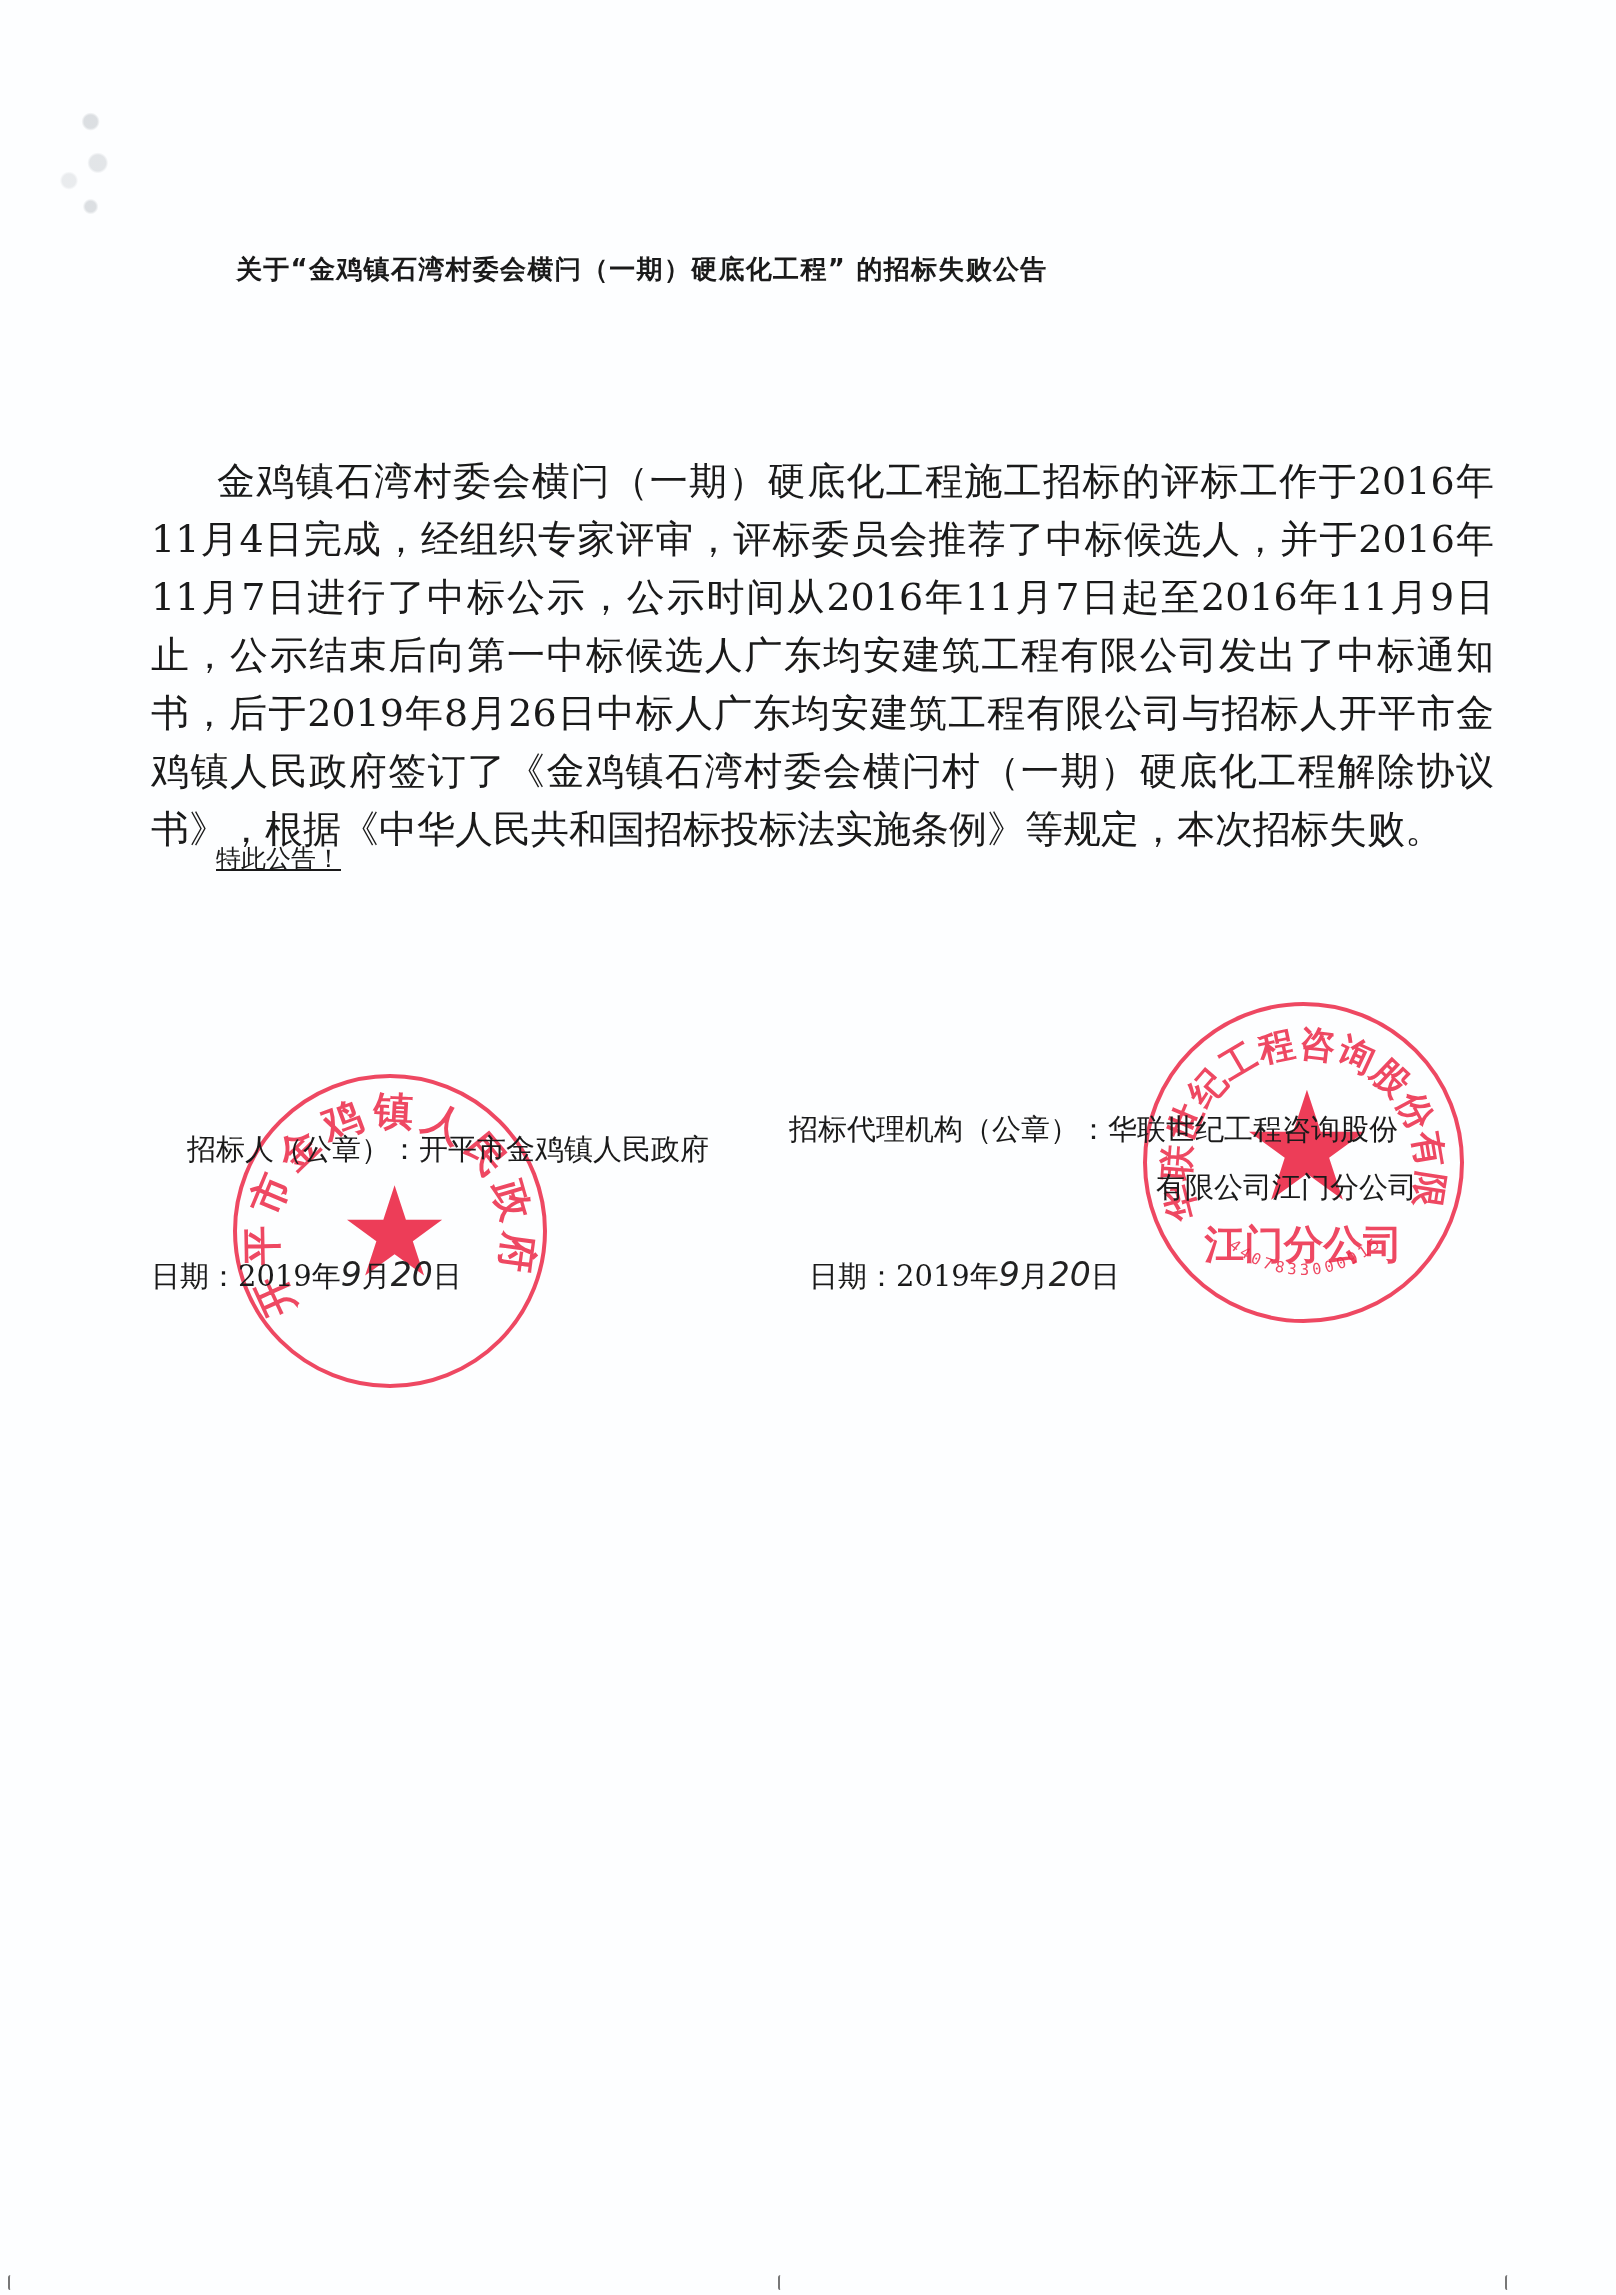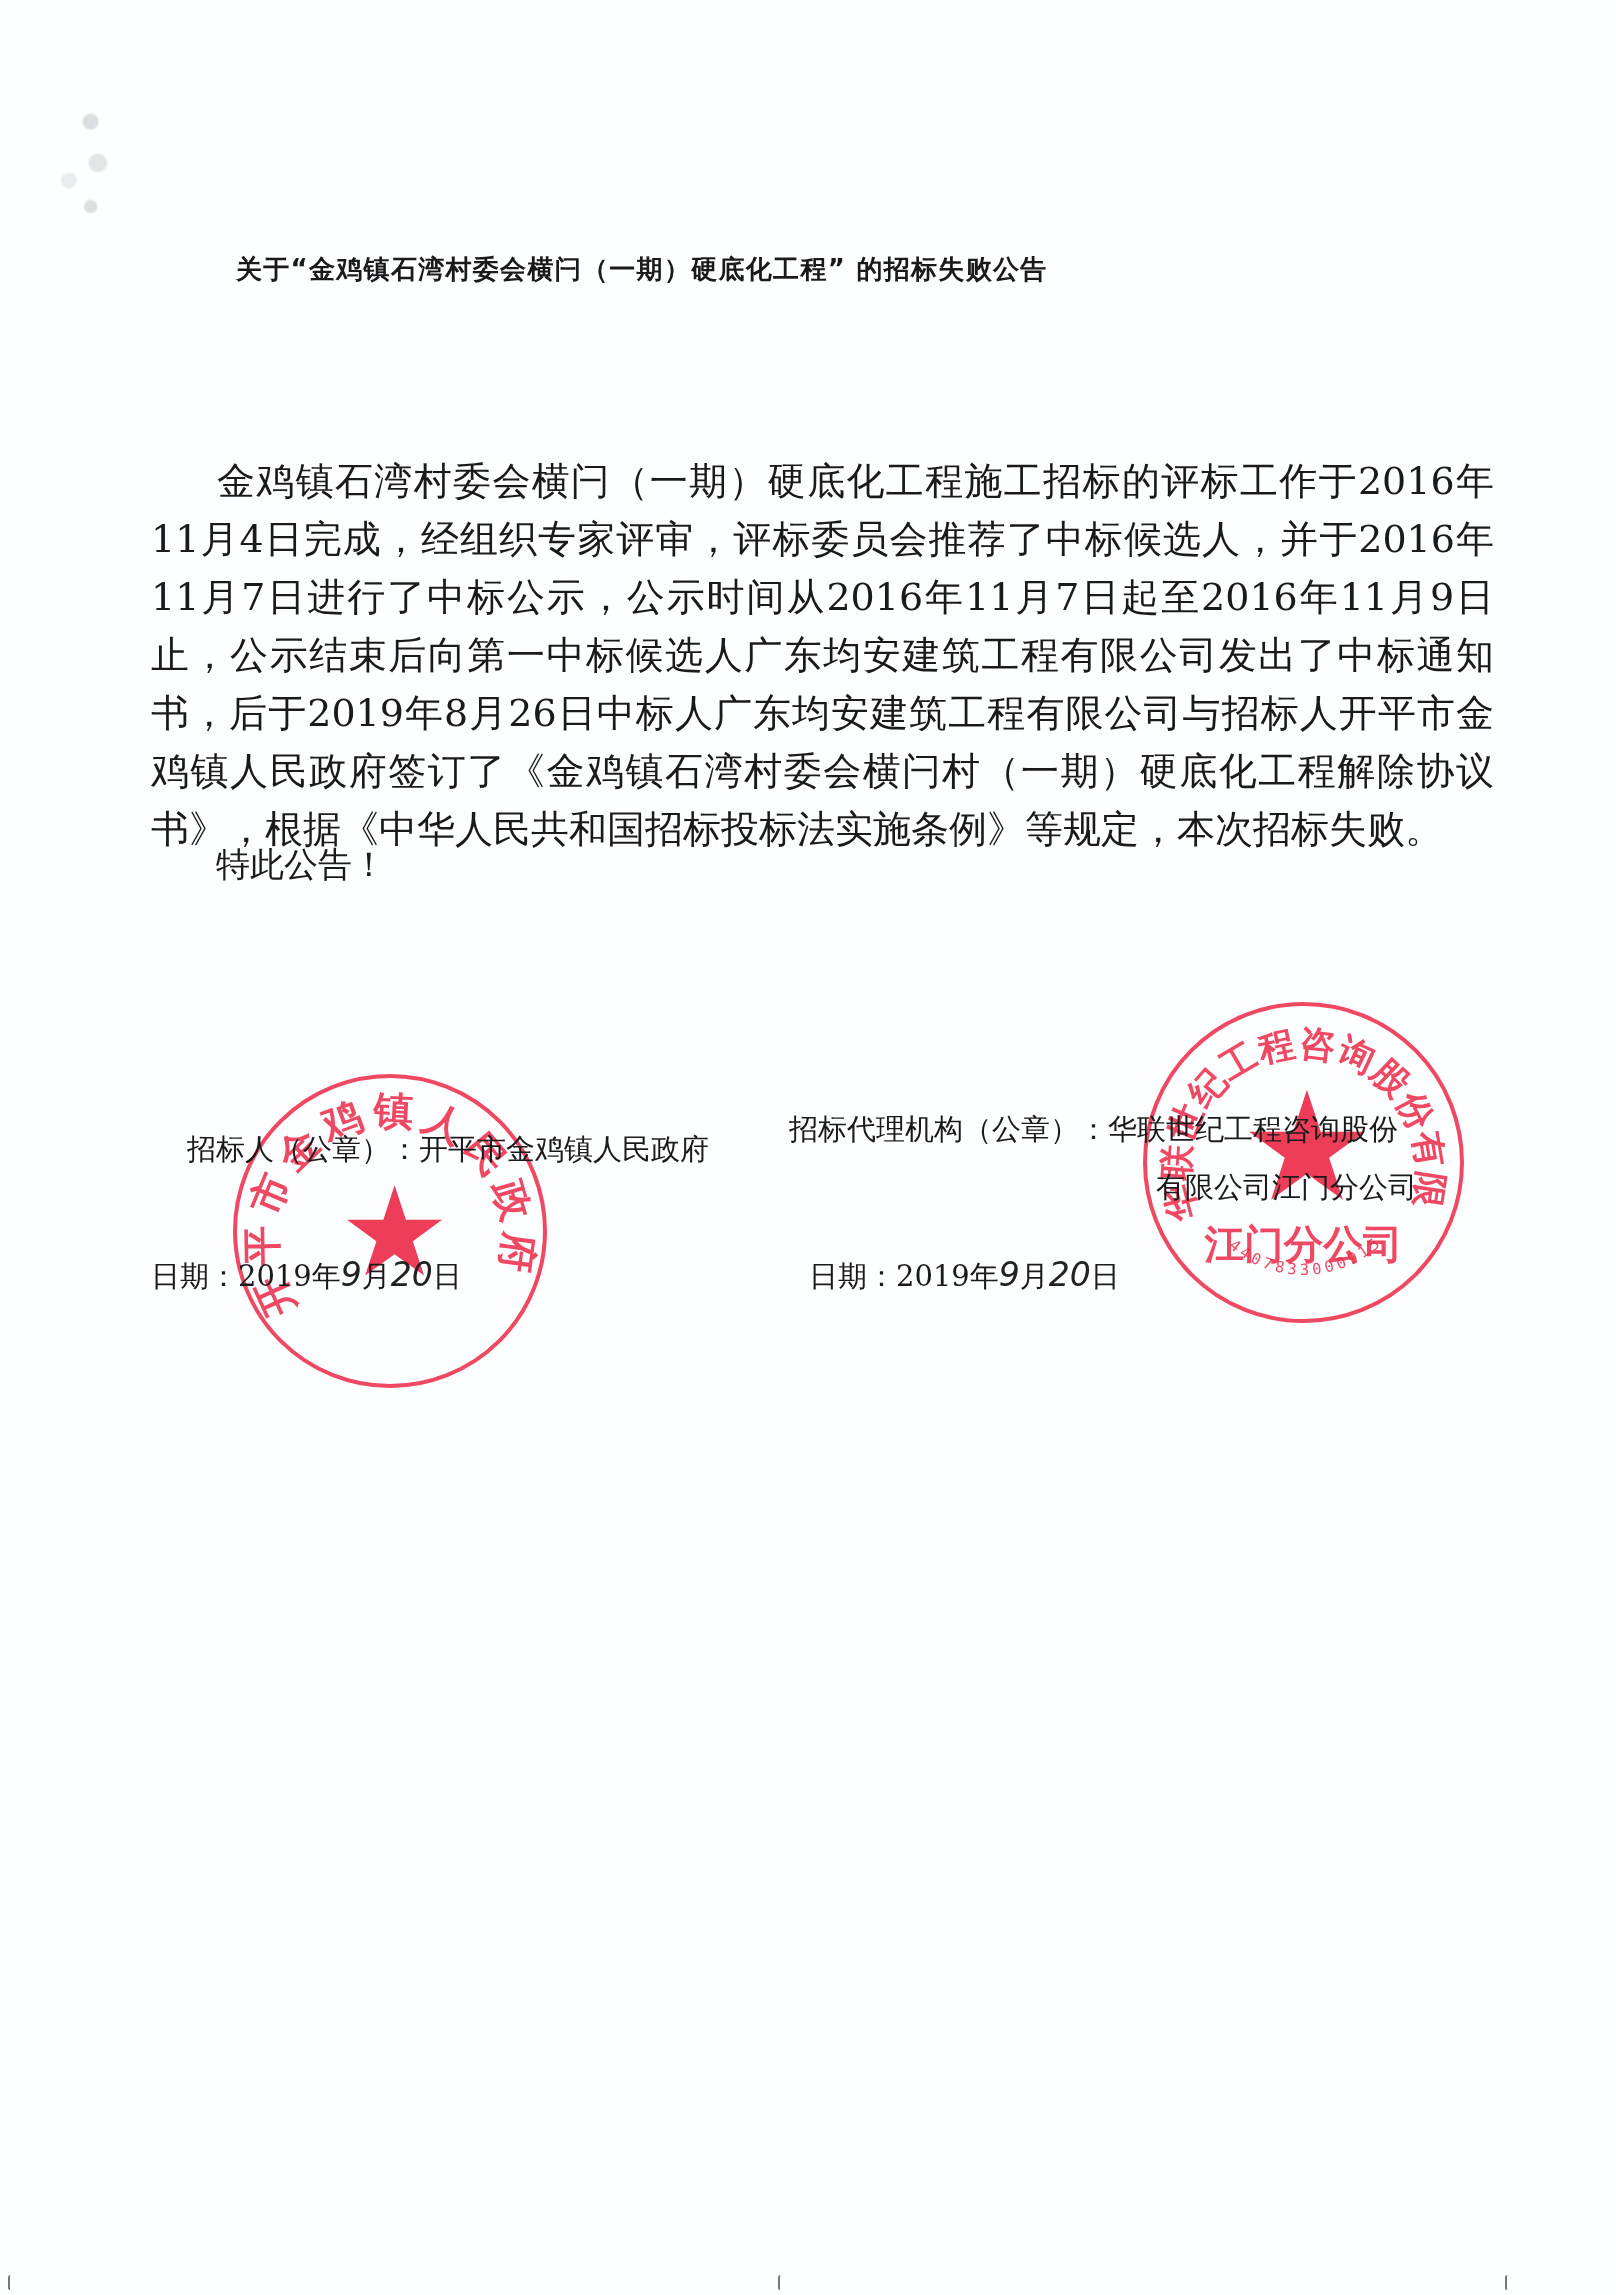--- a/index.html
+++ b/index.html
@@ -23,21 +23,22 @@
     font-family: "DejaVu Sans", "Liberation Sans", sans-serif;
     font-size: 26px; font-weight: bold; letter-spacing: 1.3px; white-space: nowrap;
   }
   .body-text {
     position: absolute; left: 151px; top: 452px; width: 1343px;
     font-size: 38px; line-height: 58px;
     text-indent: 66px; text-align: justify;
   }
   .closing {
     position: absolute; left: 216px; top: 842px;
-    font-size: 34px;
+    font-size: 25px;
+    text-decoration: underline;
   }
   .sig-line { position: absolute; font-size: 29px; white-space: nowrap; }
   .hand { font-family: "DejaVu Sans", sans-serif; font-style: italic; font-size: 33px; color: #222; }
   .stamp {
     position: absolute; border-radius: 50%;
     border: 4.6px solid rgba(235,40,70,0.85);
     box-sizing: border-box;
   }
   .stamp svg { position: absolute; left: 0; top: 0; width: 100%; height: 100%; overflow: visible; }
   .stamp-star {

